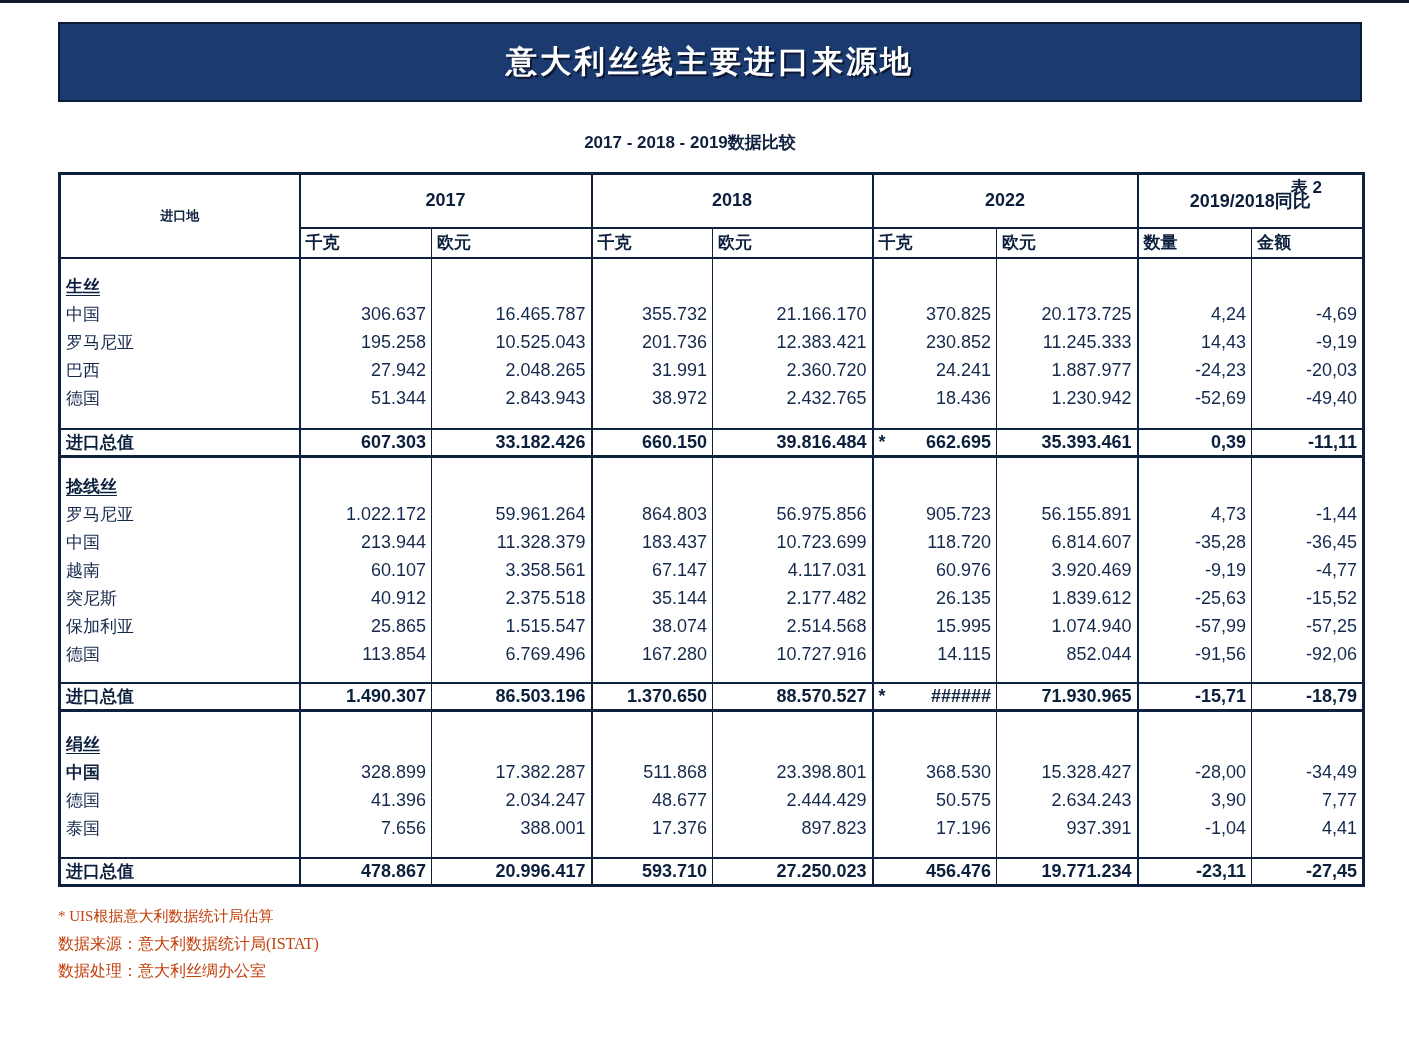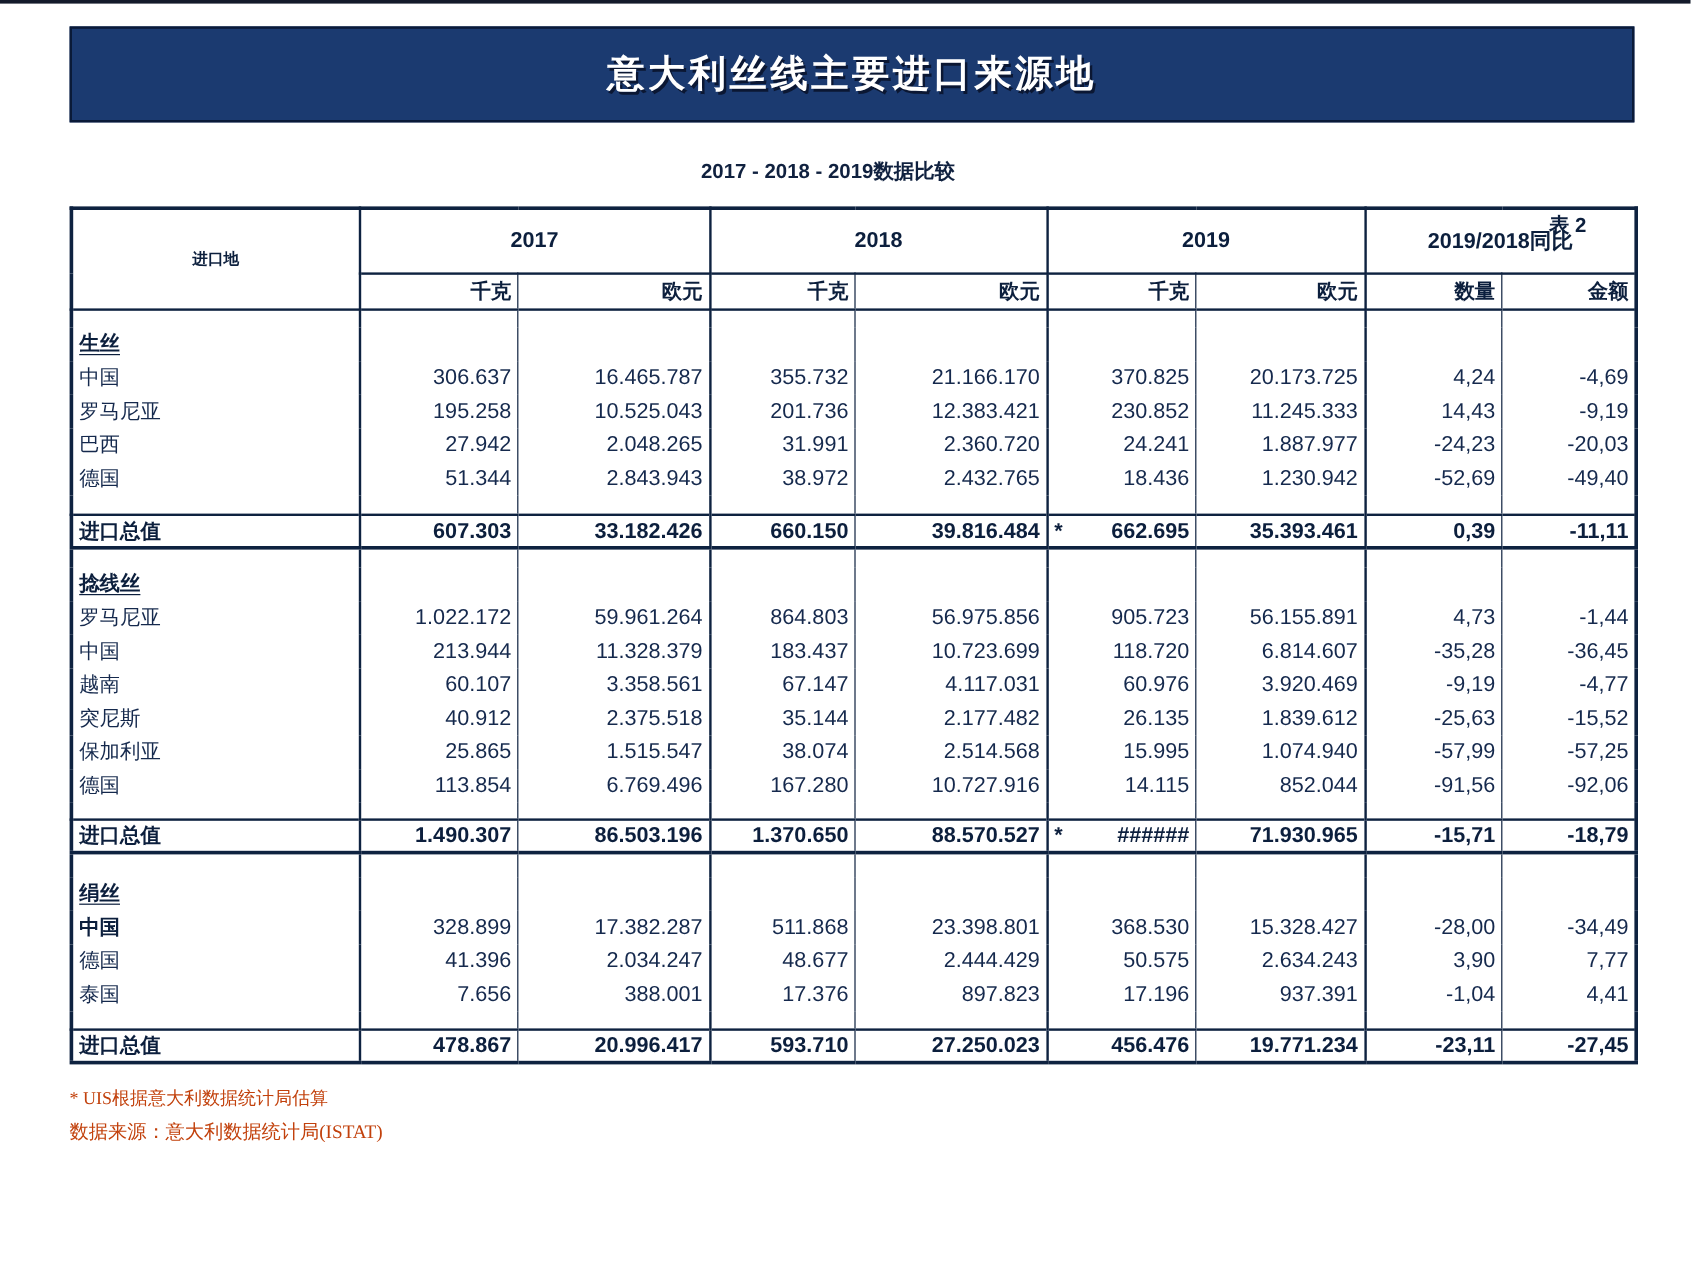--- a/index.html
+++ b/index.html
@@ -30,21 +30,21 @@
   .v2{border-right:2px solid var(--bd);}
   .v1{border-right:1px solid var(--bd);}
   .v0{}
 
   
   thead th{color:var(--ink-strong);font-weight:700;}
   tr.hgrp{height:54px;}
   tr.hsub{height:30px;}
   th.grp{font-size:18px;border-bottom:2px solid var(--bd);text-align:center;}
   th.corner{font-size:13px;border-bottom:2px solid var(--bd);text-align:center;vertical-align:middle;}
-  tr.hsub th{font-size:17px;text-align:right;border-bottom:2px solid var(--bd);margin-left:24px;}
+  tr.hsub th{font-size:17px;text-align:left;border-bottom:2px solid var(--bd);margin-left:24px;}
 
   
   tbody td{font-size:18px;color:var(--ink);}
   tr.dr{height:28px;}
   td.num{text-align:right;}
   td.label-cell{text-align:left;font-size:17px;padding-left:5px;}
   td.sec-name{font-weight:700;text-decoration:underline;text-underline-offset:3px;color:var(--ink-strong);}
   td.em{font-weight:700;color:var(--ink-strong);}
   tr.total-row{height:28px;}
   tr.total-row td{font-weight:700;color:var(--ink-strong);
@@ -79,21 +79,21 @@
         <col style="width:124px">
       <col style="width:141px">
         <col style="width:114px">
         <col style="width:112px">
     </colgroup>
     <thead>
       <tr class="hgrp">
         <th rowspan="2" class="corner v2">进口地</th>
         <th colspan="2" class="grp v2">2017</th>
         <th colspan="2" class="grp v2">2018</th>
-        <th colspan="2" class="grp v2">2019</th>
+        <th colspan="2" class="grp v2">2022</th>
         <th colspan="2" class="grp v0">2019/2018同比</th>
       </tr>
       <tr class="hsub">
         <th class="v1">千克</th>
         <th class="v2">欧元</th>
         <th class="v1">千克</th>
         <th class="v2">欧元</th>
         <th class="v1">千克</th>
         <th class="v2">欧元</th>
         <th class="v1">数量</th>
@@ -385,14 +385,15 @@
           <td class="v2 num">19.771.234</td>
           <td class="v1 num">-23,11</td>
           <td class="v0 num">-27,45</td>
         </tr>
       </tbody>
   </table>
 
   <div class="footnotes">
     <div>* UIS根据意大利数据统计局估算</div>
     <div class="fn-bold">数据来源：意大利数据统计局(ISTAT)</div>
+    <div class="fn-bold">数据处理：意大利丝绸办公室</div>
   </div>
 </div>
 
 </body></html>

